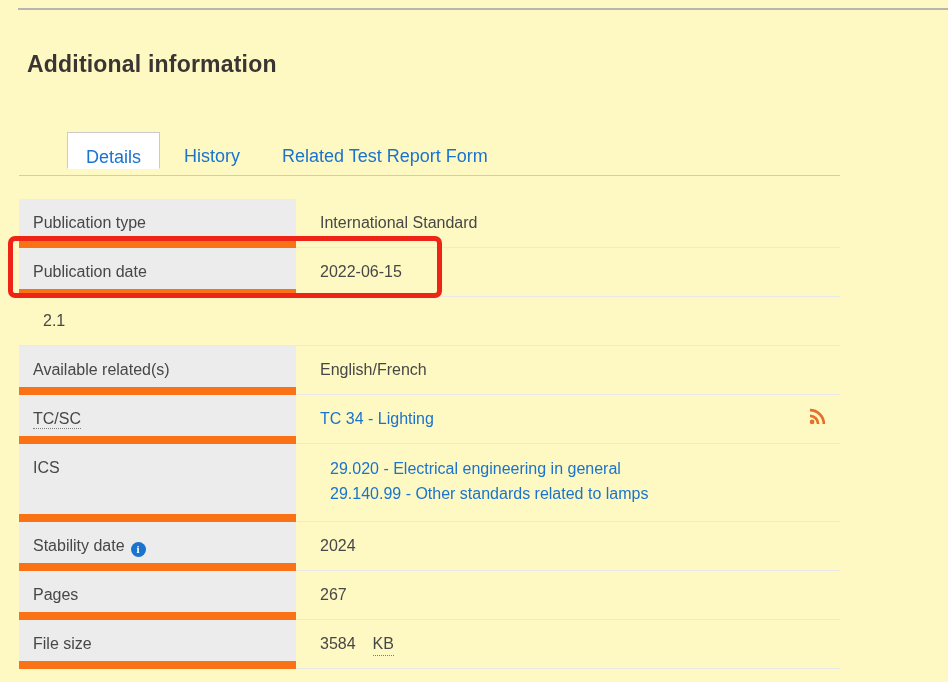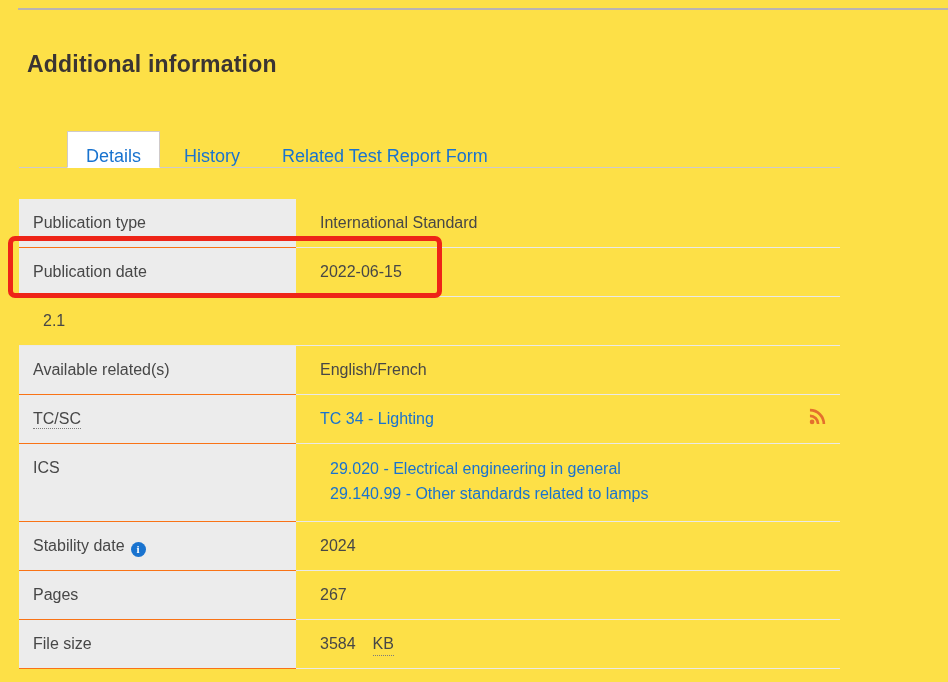--- a/index.html
+++ b/index.html
@@ -1,51 +1,51 @@
 <!DOCTYPE html>
 <html><head>
 <meta charset="utf-8">
 <style>
   html,body{margin:0;padding:0;background:#fff;}
   body{
     width:948px;height:682px;position:relative;overflow:hidden;
     font-family:"Liberation Sans","DejaVu Sans",sans-serif;
     -webkit-font-smoothing:antialiased;
   }
-  .page{position:absolute;inset:0;background:#fde047;}
+  .page{position:absolute;inset:0;background:#fef9c3;}
 
   
   .top-line{position:absolute;top:8px;left:18px;right:0;height:0;border-top:2px solid #b9b3b3;}
 
   
   .page-title{
     position:absolute;left:27px;top:51px;margin:0;
     font-size:23px;font-weight:bold;color:#3a3433;letter-spacing:0.2px;
   }
 
   
   .tabs{
-    position:absolute;left:19px;top:116px;width:821px;
-    display:flex;align-items:flex-end;border-bottom:1px solid #cfcaca;box-sizing:border-box;height:52px;padding-left:48px;
+    position:absolute;left:19px;top:124px;width:821px;
+    display:flex;align-items:center;border-bottom:1px solid #cfcaca;box-sizing:border-box;height:52px;padding-left:48px;
   }
   .tab{
     padding:14px 18px 0 18px;font-size:18px;color:#1973cf;cursor:pointer;
     box-sizing:border-box;white-space:nowrap;background:transparent;margin-right:6px;
   }
   .tab.active{
     background:#fff;border:1px solid #cfcaca;border-bottom:1px solid #fff;
     margin-bottom:-1px;color:#1973cf;
   }
 
   
   .details-table{position:absolute;left:19px;top:199px;width:821px;}
   .d-row{display:flex;min-height:49px;box-sizing:border-box;}
   .d-row.tall{min-height:78px;}
   .d-label{
-    width:277px;flex:0 0 277px;background:#ececec;border-bottom:1px solid #f97316;
+    width:277px;flex:0 0 277px;background:#ececec;border-bottom:8px solid #f97316;
     padding:14px 12px 0 14px;box-sizing:border-box;
     font-size:16px;color:#474747;line-height:20px;
   }
   .d-value{
     flex:1;border-bottom:1px solid #e9e9e9;
     padding:14px 12px 0 24px;box-sizing:border-box;
     font-size:16px;color:#474747;line-height:20px;
     display:flex;align-items:flex-start;
   }
   .d-value .val-text{line-height:20px;}

